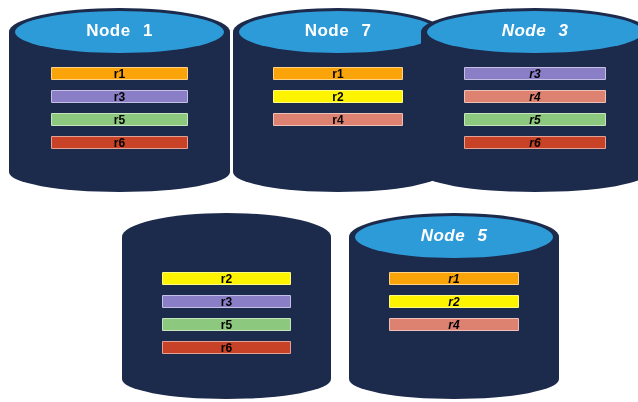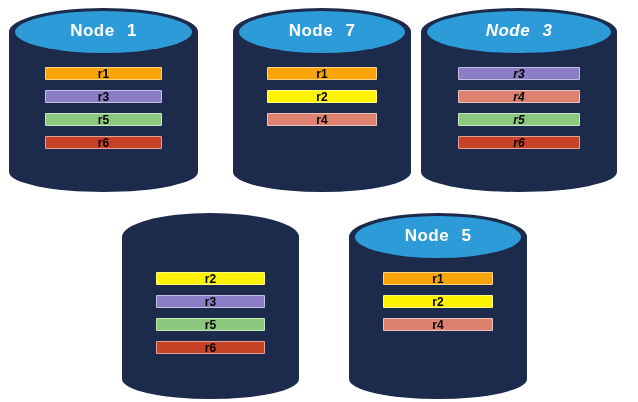--- a/index.html
+++ b/index.html
@@ -3,26 +3,26 @@
 <meta charset="utf-8">
 <style>
   html, body { margin:0; padding:0; background:#ffffff; }
   #canvas {
     position:relative;
     width:638px; height:402px;
     background:#ffffff;
     overflow:hidden;
     font-family:"Liberation Sans", sans-serif;
   }
-  .node { position:absolute; }
+  .node { position:absolute;padding-left:32px; }
   .node-pos-0 { left:9px;   top:8px;   width:189px; height:184px; }
   .node-pos-1 { left:233px; top:8px;   width:178px; height:184px; }
   .node-pos-2 { left:421px; top:8px;   width:196px; height:184px;font-style:italic; }
   .node-pos-3 { left:122px; top:213px; width:177px; height:186px; }
-  .node-pos-4 { left:349px; top:213px; width:178px; height:186px; }
+  .node-pos-4 { left:349px; top:213px; width:178px; height:186px;font-style:italic; }
 
   .cyl-top-back {
     position:absolute; top:0; left:0; right:0; height:48px;
     border-radius:50%;
   }
   .cyl-body {
     position:absolute; top:24px; left:0; right:0; bottom:0;
     border-radius:0 0 50% 50% / 0 0 20px 20px;
   }
   .cyl-top-face {

